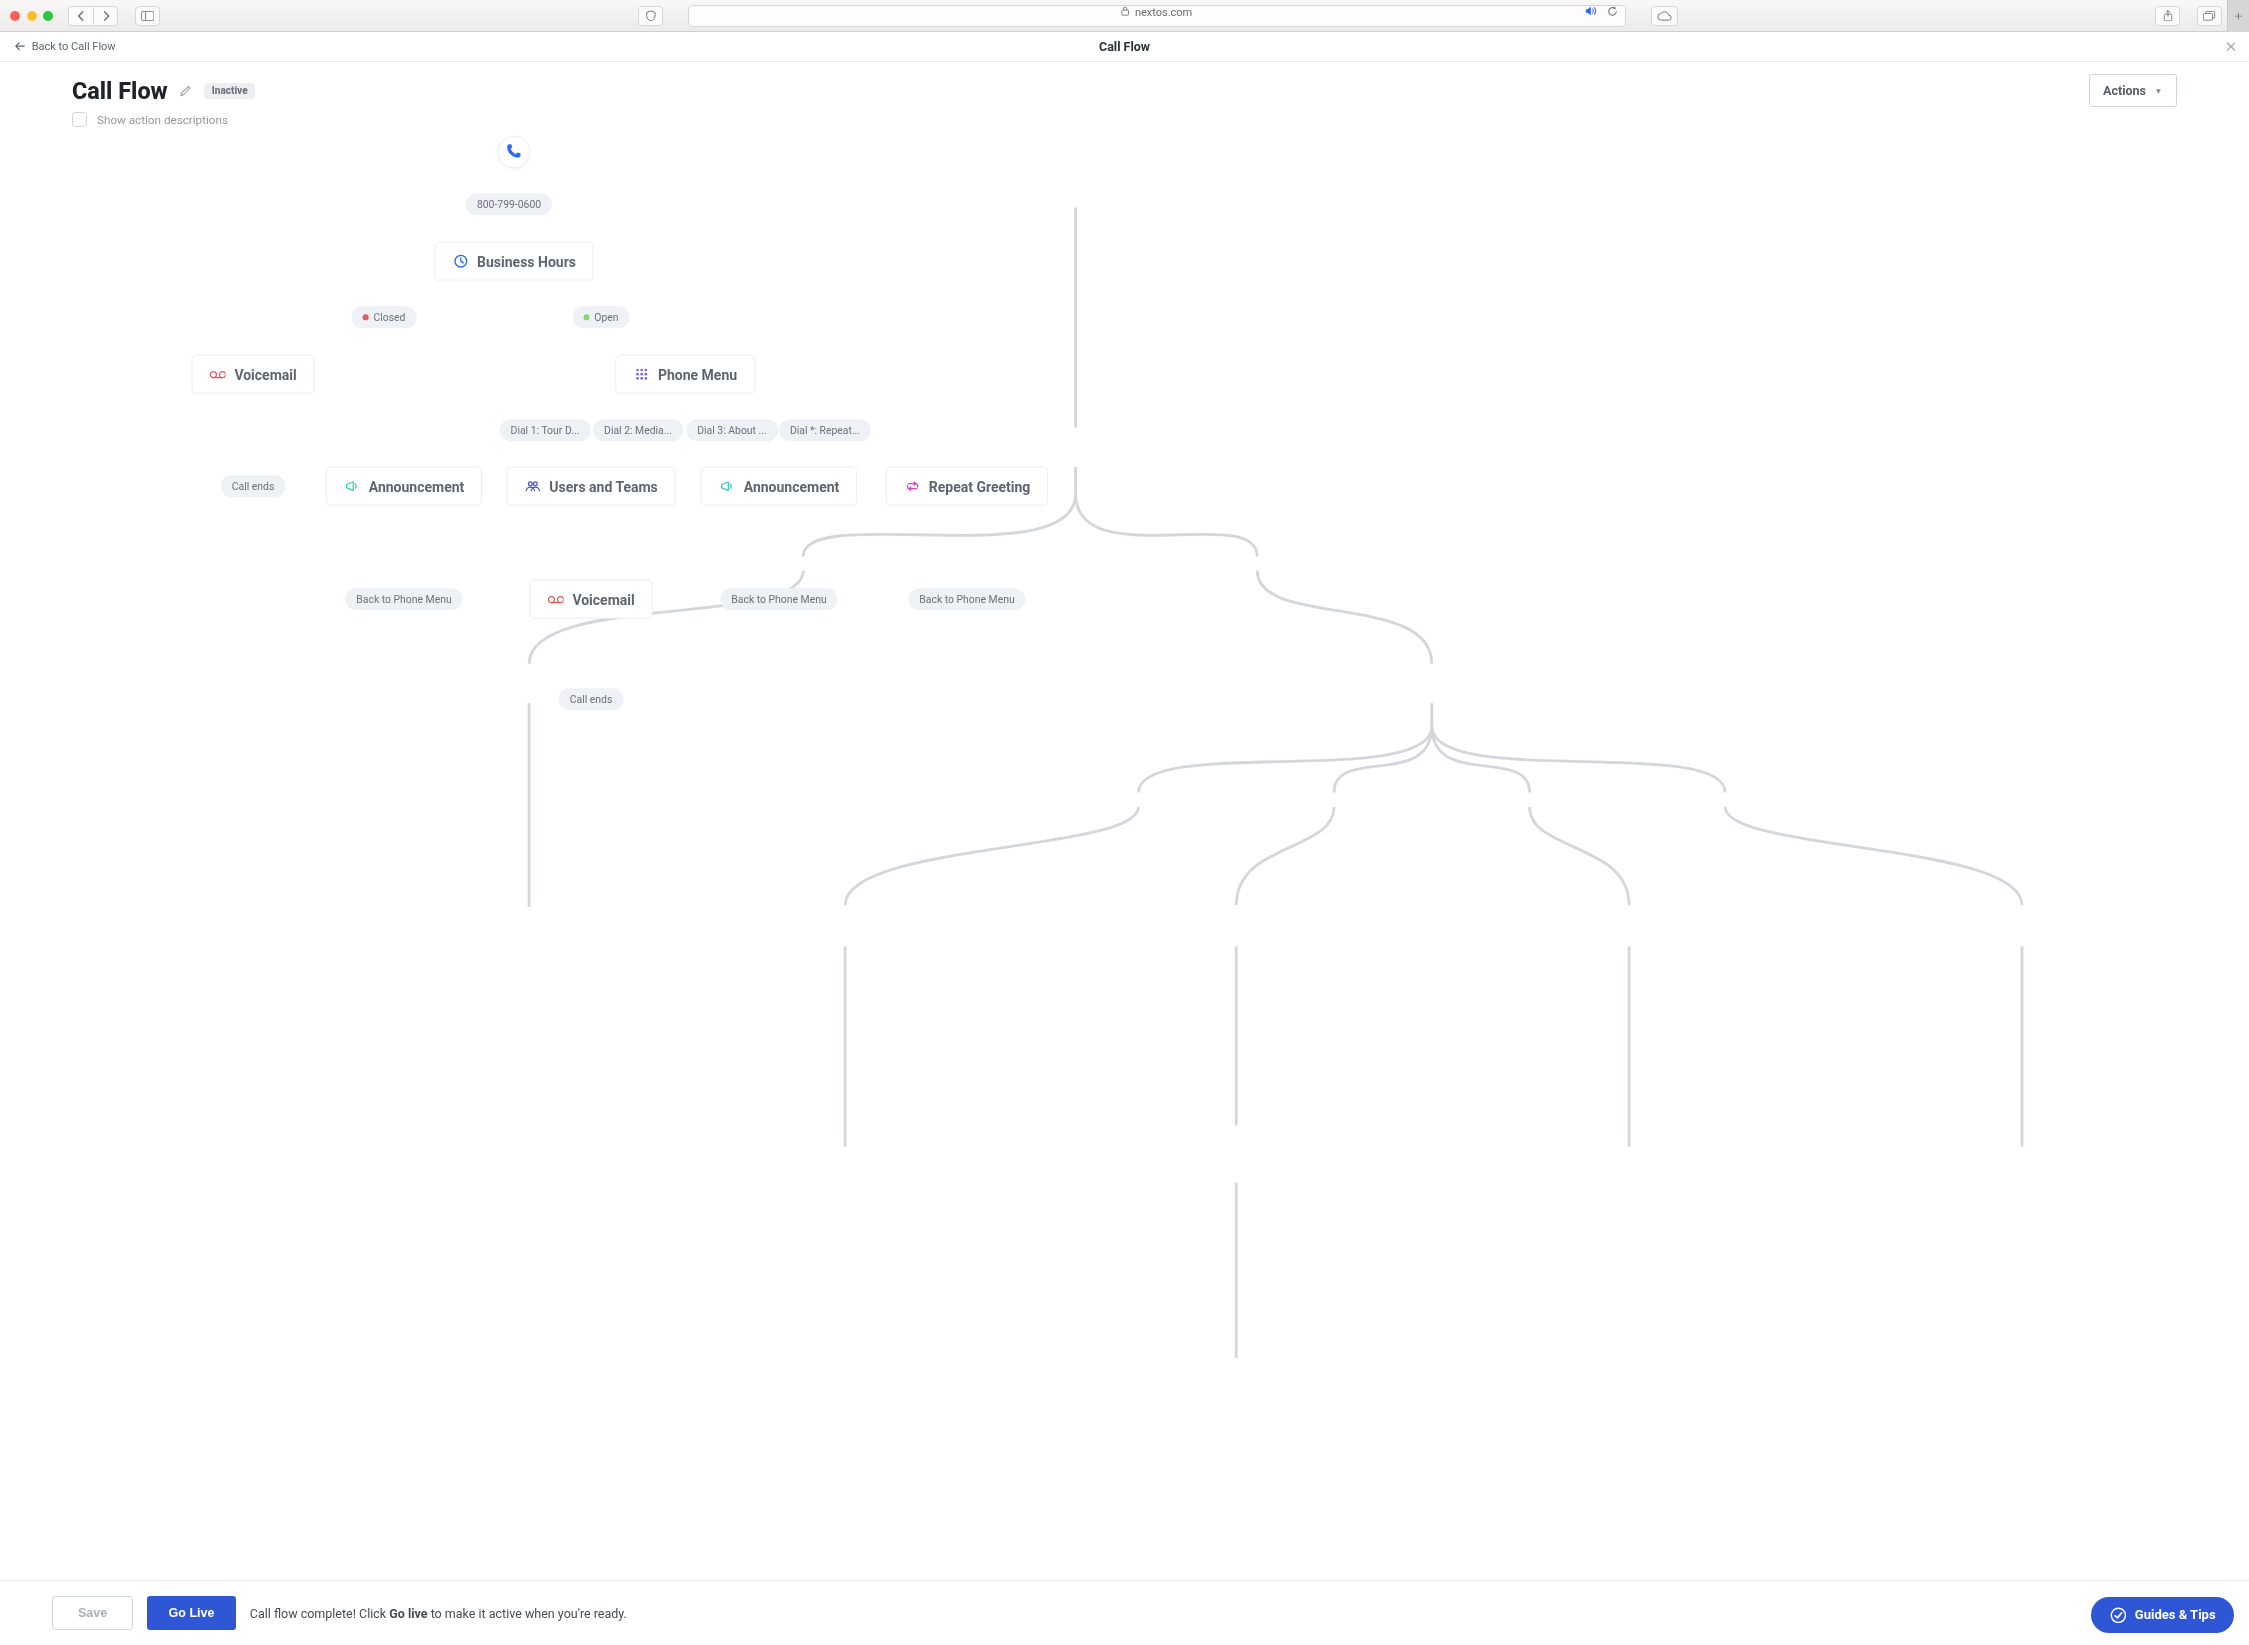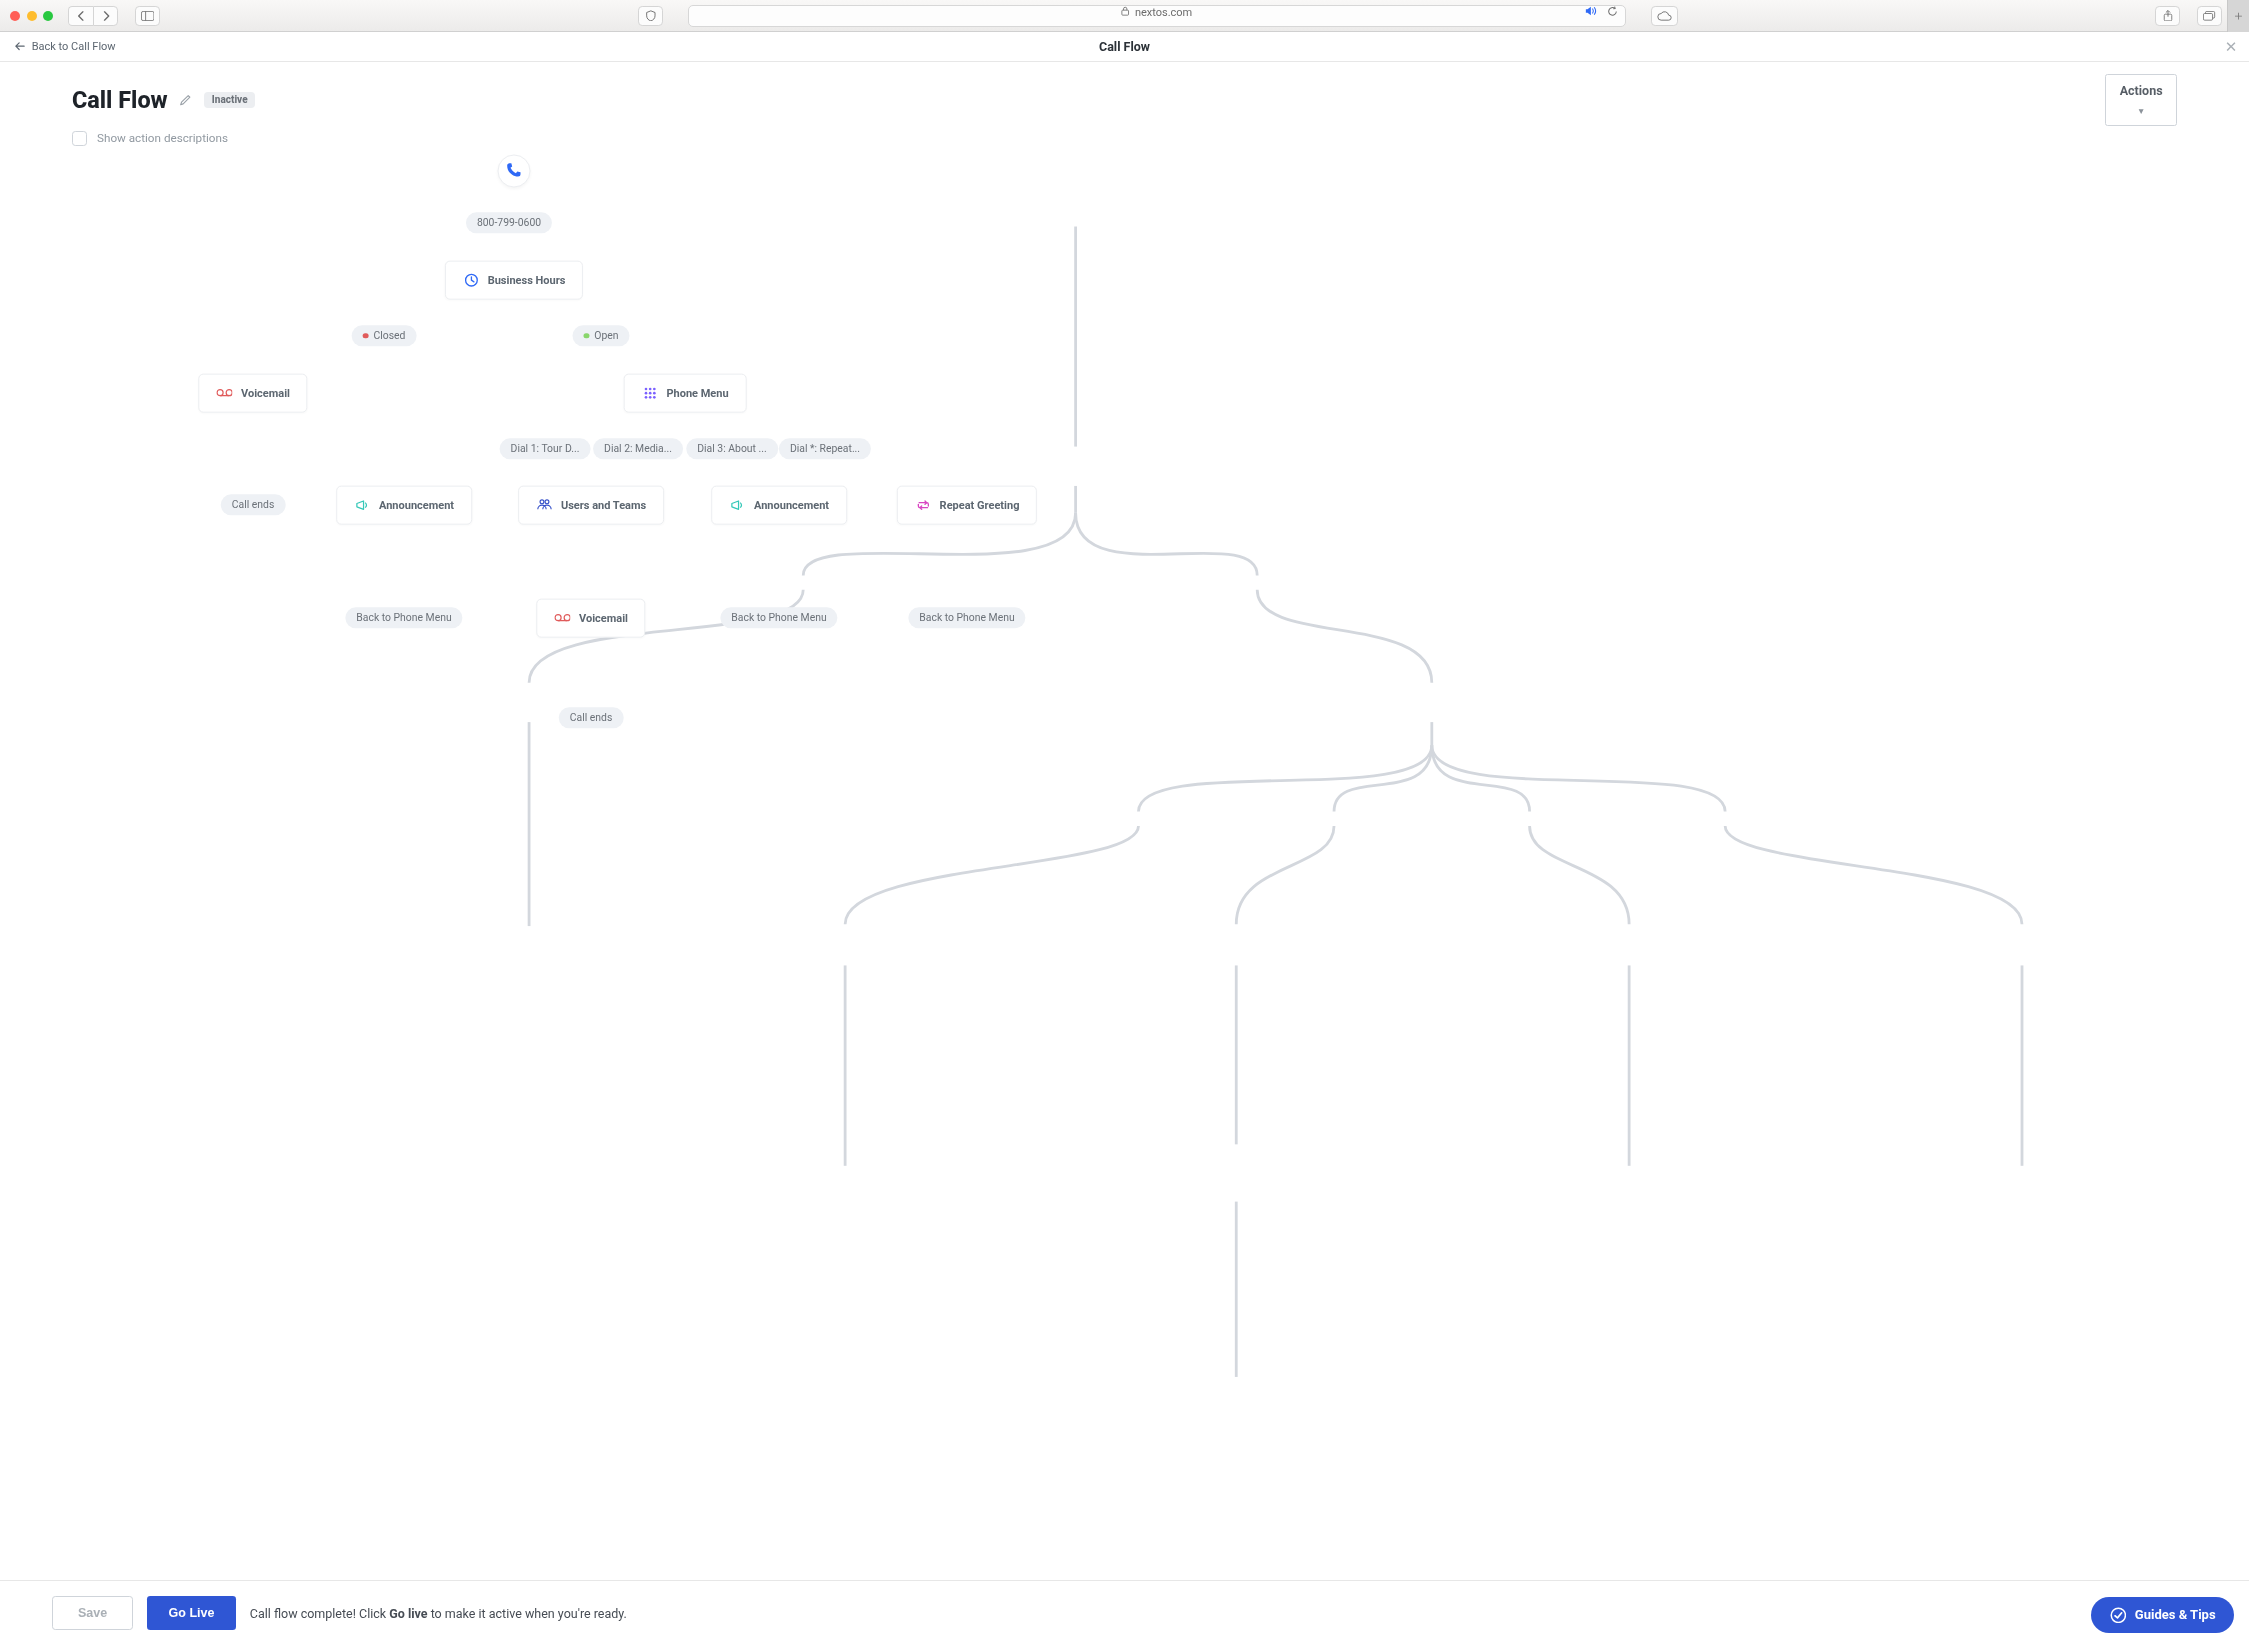--- a/index.html
+++ b/index.html
@@ -55,21 +55,21 @@
   
   .page-header { padding: 11.7px 72px 1.7px; display: flex; align-items: center; }
   .page-title { font-size: 23.4px; font-weight: 800; color: #1e2329; display: flex; align-items: center; gap: 10px; }
   .edit-pencil { width: 16.7px; height: 16.7px; color: #9aa1a8; display:flex; align-items:center; justify-content:center; }
   .badge-inactive {
     background: #eceef1; color: #6b7178; font-size: 10px; padding: 2.5px 7.5px; border-radius: 4px;
   }
   .actions-btn {
     margin-left: auto; border: 0.8px solid #cfd4da; background: #fff;
     color: #575e66; font-weight: 700; font-size: 12.5px; padding: 8.4px 13.4px;
-    border-radius: 2.5px; display: flex; align-items: center; gap: 8.4px; cursor: pointer; flex-direction: column;
+    border-radius: 2.5px; display: flex; align-items: center; gap: 8.4px; cursor: pointer;
   }
   .actions-btn .caret { font-size: 8.4px; color: #8b929a; }
   .show-desc { padding: 3.3px 72px 0; display: flex; align-items: center; gap: 10px; color: #9199a1; font-size: 11.7px; }
   .checkbox {
     width: 15px; height: 15px; border: 1.7px solid #cfd4da; border-radius: 3.3px; background: #fff;
   }
 
   
   .canvas {
     position: relative; width: 100%; height: calc(100% - 32px - 30px - 65px - 33px);
@@ -78,21 +78,21 @@
   .canvas svg.connectors { position: absolute; inset: 0; width: 100%; height: 100%; }
   .connectors path { stroke: #d3d7dd; stroke-width: 1.6; fill: none; }
 
   .node, .pill {
     position: absolute; transform: translate(-50%, -50%);
     white-space: nowrap;
   }
   .node {
     background: #fff; border: 0.8px solid #eceef1; border-radius: 5px;
     padding: 10px 16.7px; display: flex; align-items: center; gap: 8.4px;
-    font-weight: 700; color: #5c6670; font-size: 11px;
+    font-weight: 700; color: #5c6670; font-size: 14px;
     box-shadow: 0 0.8px 1.7px rgba(0,0,0,0.02);
   }
   .node .ico { width: 16.7px; height: 16.7px; display: flex; align-items: center; justify-content: center; }
   .pill {
     background: #eef1f5; color: #6b7178; font-size: 10.4px; padding: 4.2px 11px; border-radius: 834px;
     display: flex; align-items: center; gap: 5px;
   }
   .dot { width: 5.8px; height: 5.8px; border-radius: 50%; display: inline-block; }
   .dot-red { background: #e05b5b; } .dot-green { background: #89d66c; }
 

